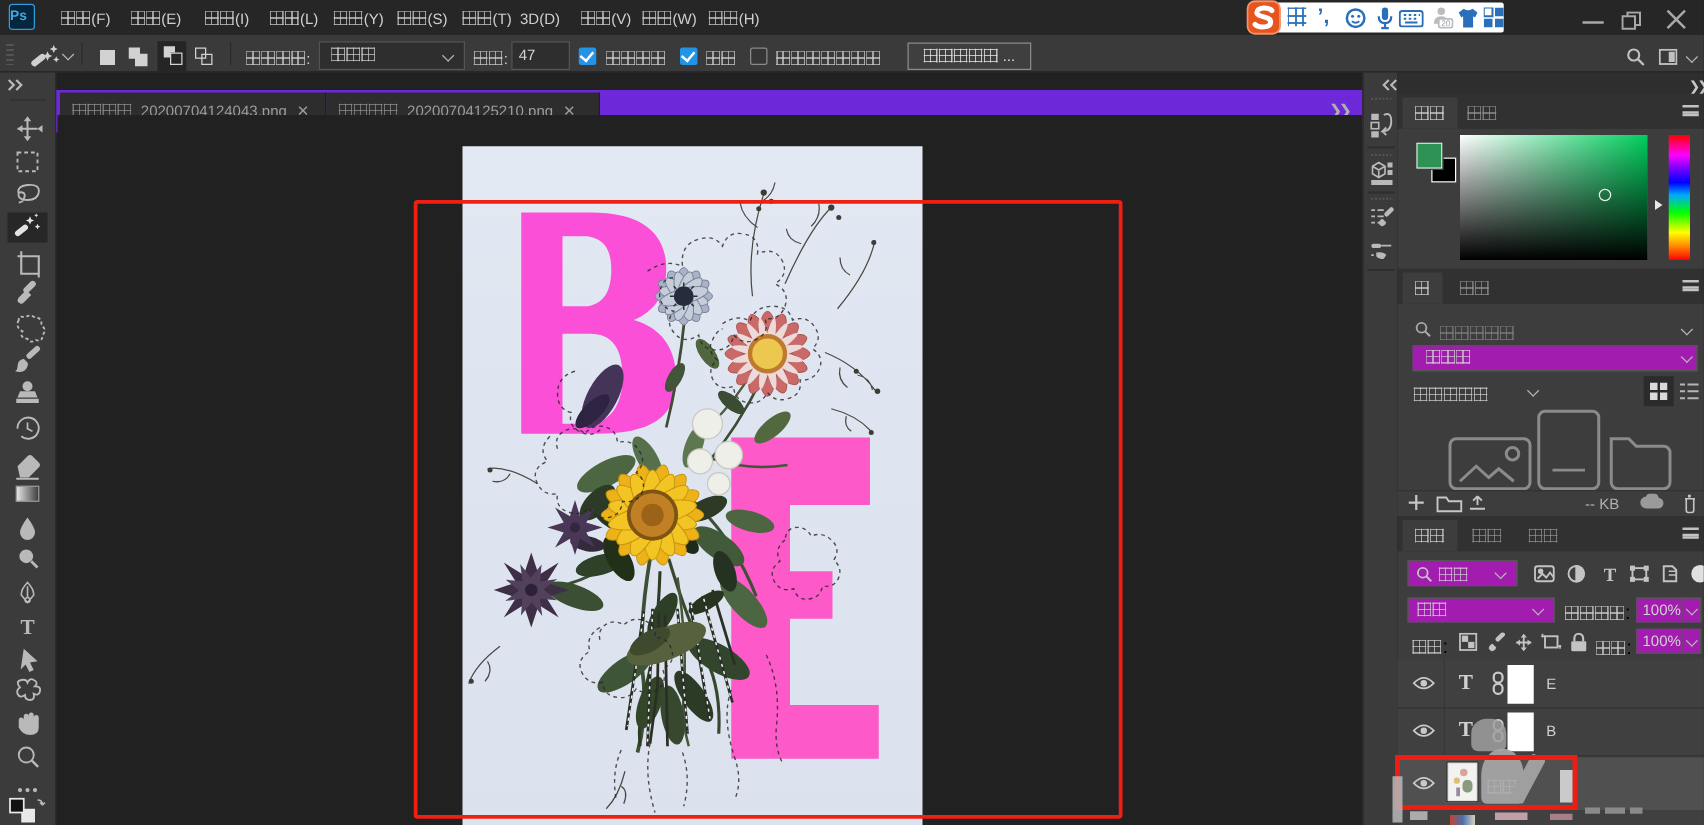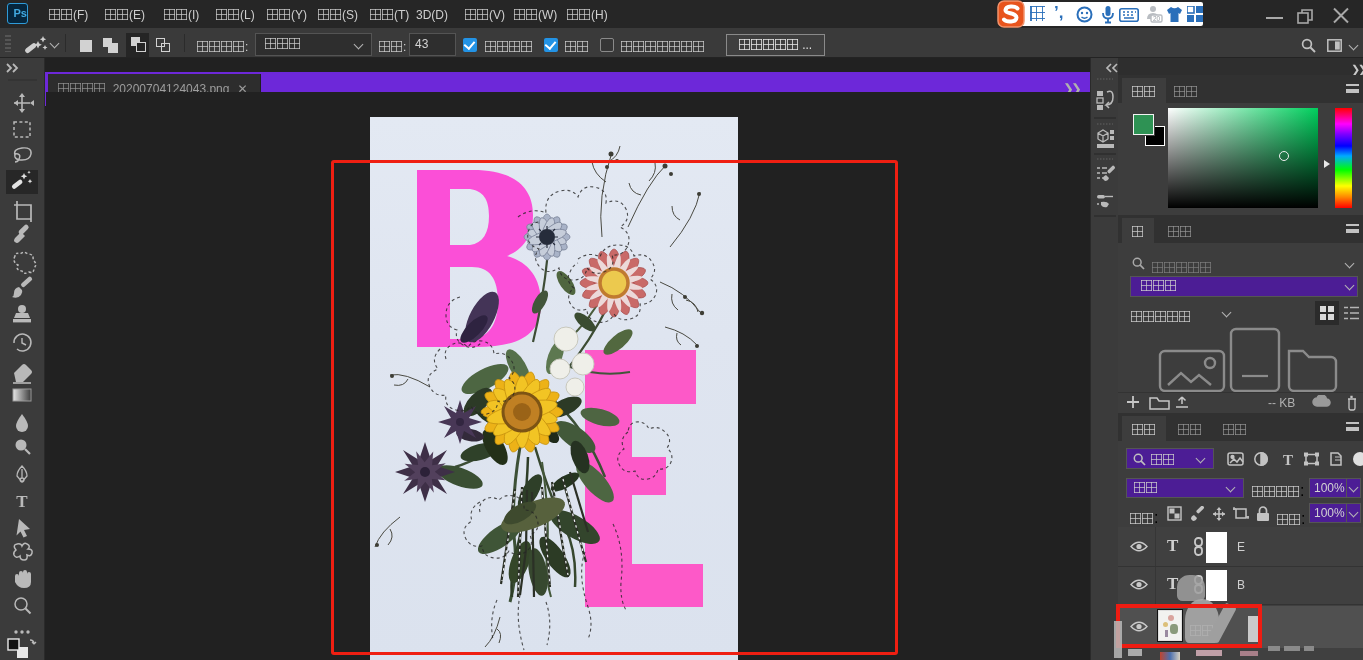--- a/index.html
+++ b/index.html
@@ -33,26 +33,26 @@
 #doc{position:absolute;left:324px;top:25px;width:368px;height:543px;background:linear-gradient(180deg,#e3e9f3 0%,#dfe5f0 40%,#dbe2ee 100%)}
 #redrect{position:absolute;left:331px;top:160px;width:567px;height:495px;border:3px solid #ef1f12;border-radius:3px}
 
 #rstrip{position:absolute;left:1090px;top:58px;width:28px;height:602px;background:#3b3b3b;border-left:1px solid #2a2a2a}
 #rpanel{position:absolute;left:1118px;top:58px;width:245px;height:602px;background:#2e2e2e}
 .ptabrow{position:absolute;left:0;width:245px;height:28px;background:#313131}
 .ptab{position:absolute;top:3px;height:25px;background:#3d3d3d;padding:0 10px;line-height:25px}
 .pbody{position:absolute;left:0;width:245px;background:#3d3d3d}
 .hamb{position:absolute;right:4px;width:13px;height:9px;border-top:2px solid #c2c2c2;border-bottom:2px solid #c2c2c2}
 .hamb:after{content:"";position:absolute;left:0;top:2.5px;width:13px;height:2px;background:#c2c2c2}
-.dd{position:absolute;background:#4c1d95;border:1px solid #555;color:#d2d2d2;font-size:12px}
+.dd{position:absolute;background:#a21caf;border:1px solid #555;color:#d2d2d2;font-size:12px}
 .chev{position:absolute;width:7px;height:7px;border:solid #b5b5b5;border-width:0 0 1.6px 1.6px;transform:rotate(-45deg)}
 </style></head>
 <body>
 <div id="menubar">
-  <div class="abs" style="left:7px;top:3px;width:21px;height:21px;background:#06263d;border:1.5px solid #2f9bd8;border-radius:3px;color:#42a9e0;font-size:11px;font-weight:bold;text-align:right;line-height:19px">Ps</div>
+  <div class="abs" style="left:7px;top:3px;width:21px;height:21px;background:#06263d;border:1.5px solid #2f9bd8;border-radius:3px;color:#42a9e0;font-size:11px;font-weight:bold;text-align:left;line-height:19px">Ps</div>
   <div class="mi" style="left:49px"><i class="cj"></i><i class="cj"></i>(F)</div>
   <div class="mi" style="left:105px"><i class="cj"></i><i class="cj"></i>(E)</div>
   <div class="mi" style="left:164px"><i class="cj"></i><i class="cj"></i>(I)</div>
   <div class="mi" style="left:216px"><i class="cj"></i><i class="cj"></i>(L)</div>
   <div class="mi" style="left:267px"><i class="cj"></i><i class="cj"></i>(Y)</div>
   <div class="mi" style="left:318px"><i class="cj"></i><i class="cj"></i>(S)</div>
   <div class="mi" style="left:370px"><i class="cj"></i><i class="cj"></i>(T)</div>
   <div class="mi" style="left:416px">3D(D)</div>
   <div class="mi" style="left:465px"><i class="cj"></i><i class="cj"></i>(V)</div>
   <div class="mi" style="left:514px"><i class="cj"></i><i class="cj"></i>(W)</div>
@@ -126,21 +126,21 @@
   <div class="abs" style="left:131px;top:9px;width:9px;height:9px;background:#d2d2d2"></div>
   <div class="abs" style="left:136px;top:14px;width:10px;height:10px;background:#252525;border:1.5px solid #d2d2d2"></div>
   <div class="abs" style="left:156px;top:10px;width:9px;height:9px;border:1.5px solid #d2d2d2"></div>
   <div class="abs" style="left:161px;top:15px;width:9px;height:9px;border:1.5px solid #d2d2d2"></div>
   <div class="abs" style="left:184px;top:6px;width:1px;height:18px;background:#2b2b2b"></div>
 
   <div class="abs" style="left:197px;top:12px;color:#d4d4d4;font-size:12px"><i class="cj"></i><i class="cj"></i><i class="cj"></i><i class="cj"></i>:</div>
   <div class="obox" style="left:255px;top:5px;width:117px;height:23px;line-height:21px;padding-left:9px"><i class="cj"></i><i class="cj"></i><i class="cj"></i></div>
   <div class="chev" style="left:355px;top:13px"></div>
   <div class="abs" style="left:379px;top:12px;color:#d4d4d4;font-size:12px"><i class="cj"></i><i class="cj"></i>:</div>
-  <div class="obox" style="left:409px;top:5px;width:47px;height:23px;line-height:21px;padding-left:5px">43</div>
+  <div class="obox" style="left:409px;top:5px;width:47px;height:23px;line-height:21px;padding-left:5px">47</div>
   <div class="chk" style="left:463px"></div>
   <div class="abs" style="left:485px;top:12px;color:#d4d4d4;font-size:12px"><i class="cj"></i><i class="cj"></i><i class="cj"></i><i class="cj"></i></div>
   <div class="chk" style="left:544px"></div>
   <div class="abs" style="left:565px;top:12px;color:#d4d4d4;font-size:12px"><i class="cj"></i><i class="cj"></i></div>
   <div class="chk off" style="left:600px"></div>
   <div class="abs" style="left:621px;top:12px;color:#d4d4d4;font-size:12px"><i class="cj"></i><i class="cj"></i><i class="cj"></i><i class="cj"></i><i class="cj"></i><i class="cj"></i><i class="cj"></i></div>
   <div class="abs" style="left:726px;top:6px;width:99px;height:22px;border:1px solid #8a8a8a;background:#3f3f3f;color:#e2e2e2;font-size:12px;line-height:20px;text-align:center"><i class="cj w"></i><i class="cj w"></i><i class="cj w"></i><i class="cj w"></i><i class="cj w"></i> ...</div>
 
   <svg class="abs" style="left:1301px;top:10px" width="15" height="15" viewBox="0 0 15 15">
       <circle cx="6" cy="6" r="4.4" fill="none" stroke="#c0c0c0" stroke-width="1.7"></circle>
@@ -242,20 +242,21 @@
     <g stroke="none">
           <rect x="17" y="589" width="11" height="11" fill="#e8e8e8"></rect>
           <rect x="8" y="581" width="11" height="11" fill="#111" stroke="#e8e8e8" stroke-width="1.4"></rect>
           <path d="M30 582 q4 0 4 4 M34 586 l-2 -2 m2 2 l2 -2" stroke="#b9b9b9" stroke-width="1.3" fill="none"></path>
         </g>
   </g>
 </svg>
 </div>
 <div id="tabbar">
   <div class="dtab" style="left:3px;width:213px"><i class="cj d"></i><i class="cj d"></i><i class="cj d"></i><i class="cj d"></i>_20200704124043.png<span class="x">✕</span></div>
+  <div class="dtab" style="left:216px;width:219px"><i class="cj d"></i><i class="cj d"></i><i class="cj d"></i><i class="cj d"></i>_20200704125210.png<span class="x">✕</span></div>
   <div class="abs" style="left:1018px;top:9px;color:#b0b0b0;font-size:13px;letter-spacing:-3px">❯❯</div>
 </div>
 <div id="canvas">
   <div id="doc">
   <svg width="368" height="543" viewBox="0 0 368 543">
 
     <path fill="#fb4fd7" fill-rule="evenodd" d="M47,53 H103 C144,53 163,70 163,98 C163,120 152,133 137,139 C158,145 171,160 171,187 C171,217 150,230 107,230 H47 Z
       M80,72 H100 C113,74 119,82 119,99 C119,116 113,126 100,128 H80 Z
       M80,150 H102 C120,150 128,162 128,185 C128,207 118,222 100,222 H80 Z"></path>
     <path fill="#fd59c8" d="M215,233 H326 V287 H262 V340 H296 V378 H262 V447 H333 V490 H215 Z"></path>

